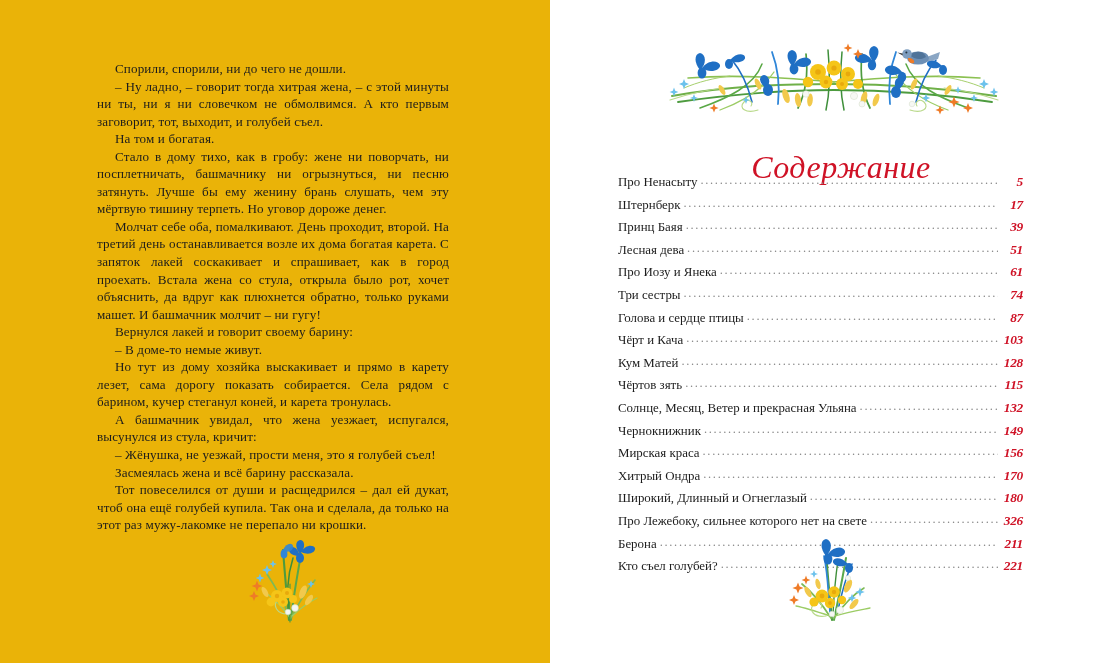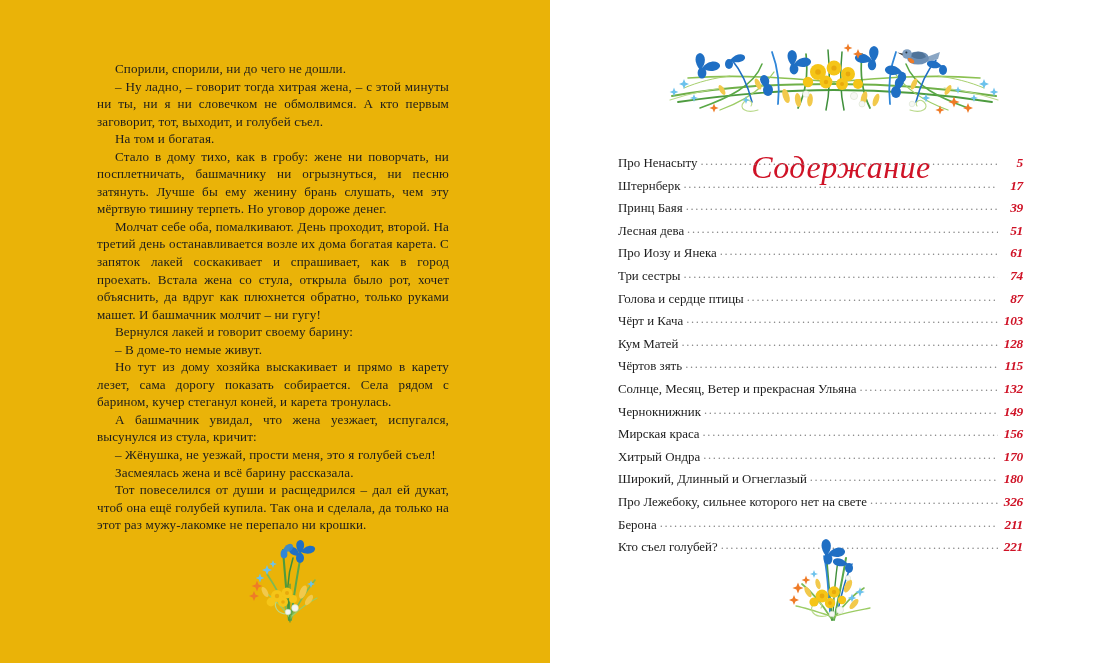--- a/index.html
+++ b/index.html
@@ -83,21 +83,21 @@
     font-size: 32px;
     letter-spacing: 0.5px;
     color: #cf1226;
     line-height: 1;
     margin-top: 39px;
   }
 
   .toc-list {
     position: absolute;
     left: 68px;
-    top: 155px;
+    top: 174px;
     width: 405px;
   }
   .toc-row {
     display: flex;
     align-items: baseline;
     height: 22.6px;
     font-size: 12.9px;
     color: #1c1c1c;
     white-space: nowrap;
   }

